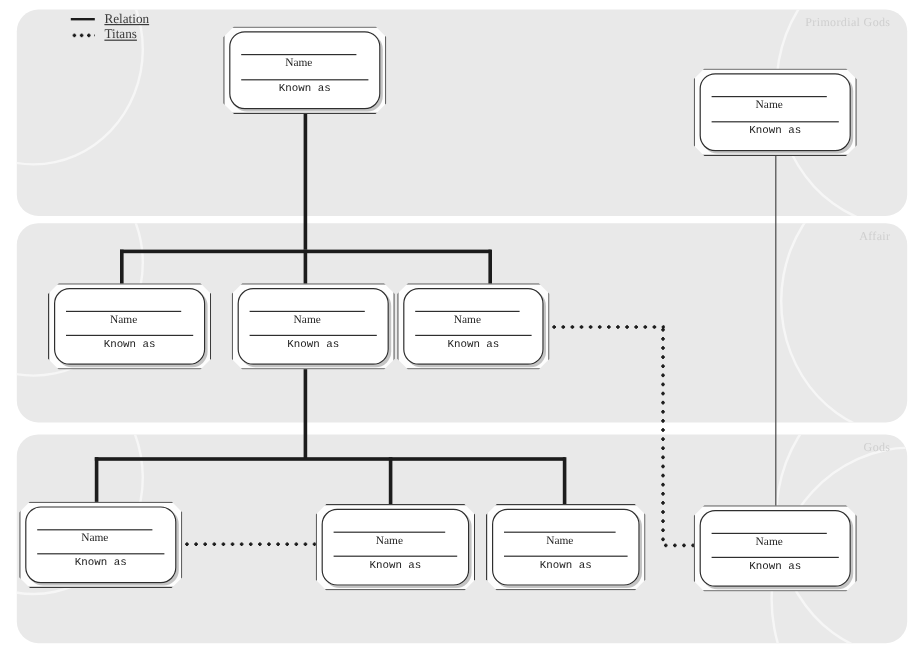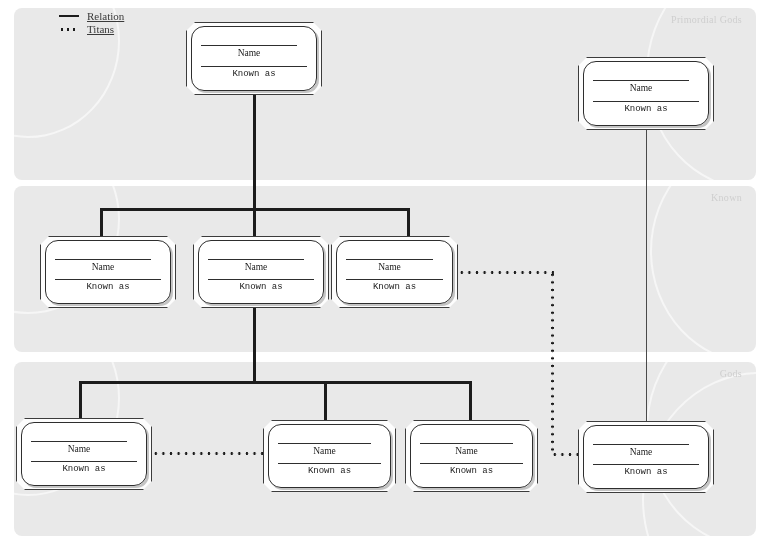--- a/index.html
+++ b/index.html
@@ -9,21 +9,21 @@
     font-family:"Liberation Serif","DejaVu Serif",serif;
     overflow:hidden;
     position:relative;
   }
   #stage{position:absolute;left:0;top:0;width:768px;height:543px;}
 
   
   .band{
     position:absolute;
     background:#e9e9e9;
-    border-radius:8px;
+    border-radius:18px;
     overflow:hidden;
     text-decoration:underline;
   }
   .band .swoosh{
     position:absolute;
     border:2px solid #f6f6f6;
     border-radius:50%;
     background:transparent;
     pointer-events:none;
   }
@@ -117,21 +117,21 @@
 
   <div class="band" style="left:14px;top:8px;width:742px;height:172px;">
     <div class="swoosh" style="left:-78px;top:-64px;width:180px;height:190px;"></div>
     <div class="swoosh" style="right:-104px;top:-52px;width:210px;height:230px;"></div>
     <div class="band-label">Primordial Gods</div>
   </div>
 
   <div class="band" style="left:14px;top:186px;width:742px;height:166px;">
     <div class="swoosh" style="left:-78px;top:-62px;width:180px;height:186px;"></div>
     <div class="swoosh" style="right:-104px;top:-48px;width:206px;height:222px;"></div>
-    <div class="band-label">Known</div>
+    <div class="band-label">Affair</div>
   </div>
 
   <div class="band" style="left:14px;top:362px;width:742px;height:174px;">
     <div class="swoosh" style="left:-78px;top:-62px;width:180px;height:192px;"></div>
     <div class="swoosh" style="right:-104px;top:-50px;width:210px;height:232px;"></div>
     <div class="swoosh" style="right:-120px;top:10px;width:230px;height:250px;"></div>
     <div class="band-label">Gods</div>
   </div>
 
   <div class="legend">

